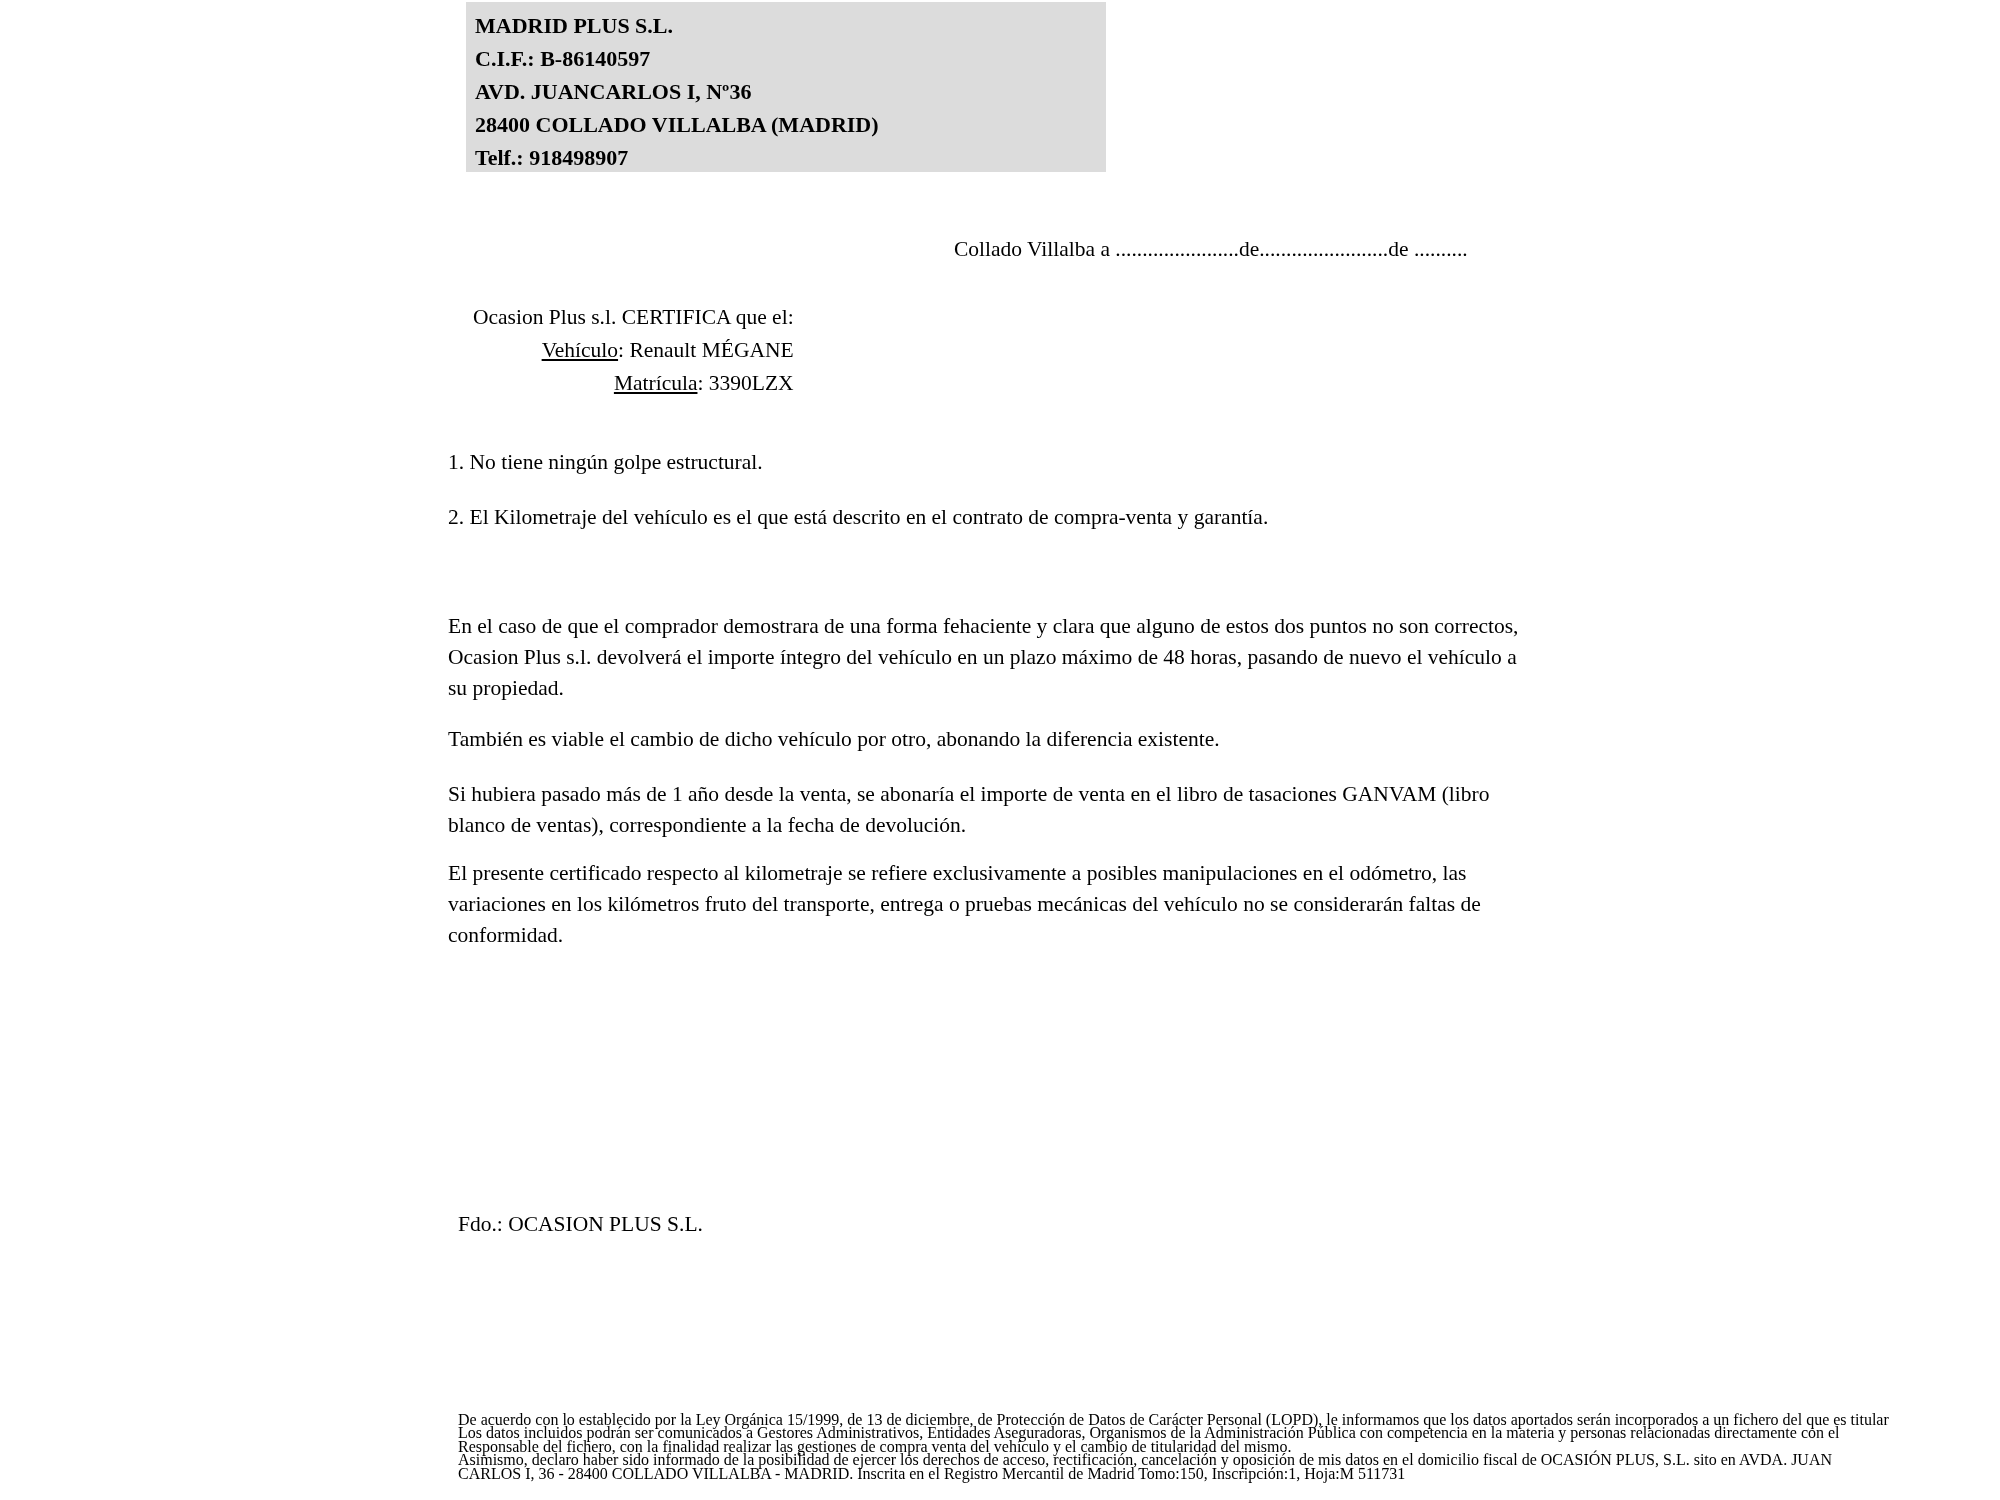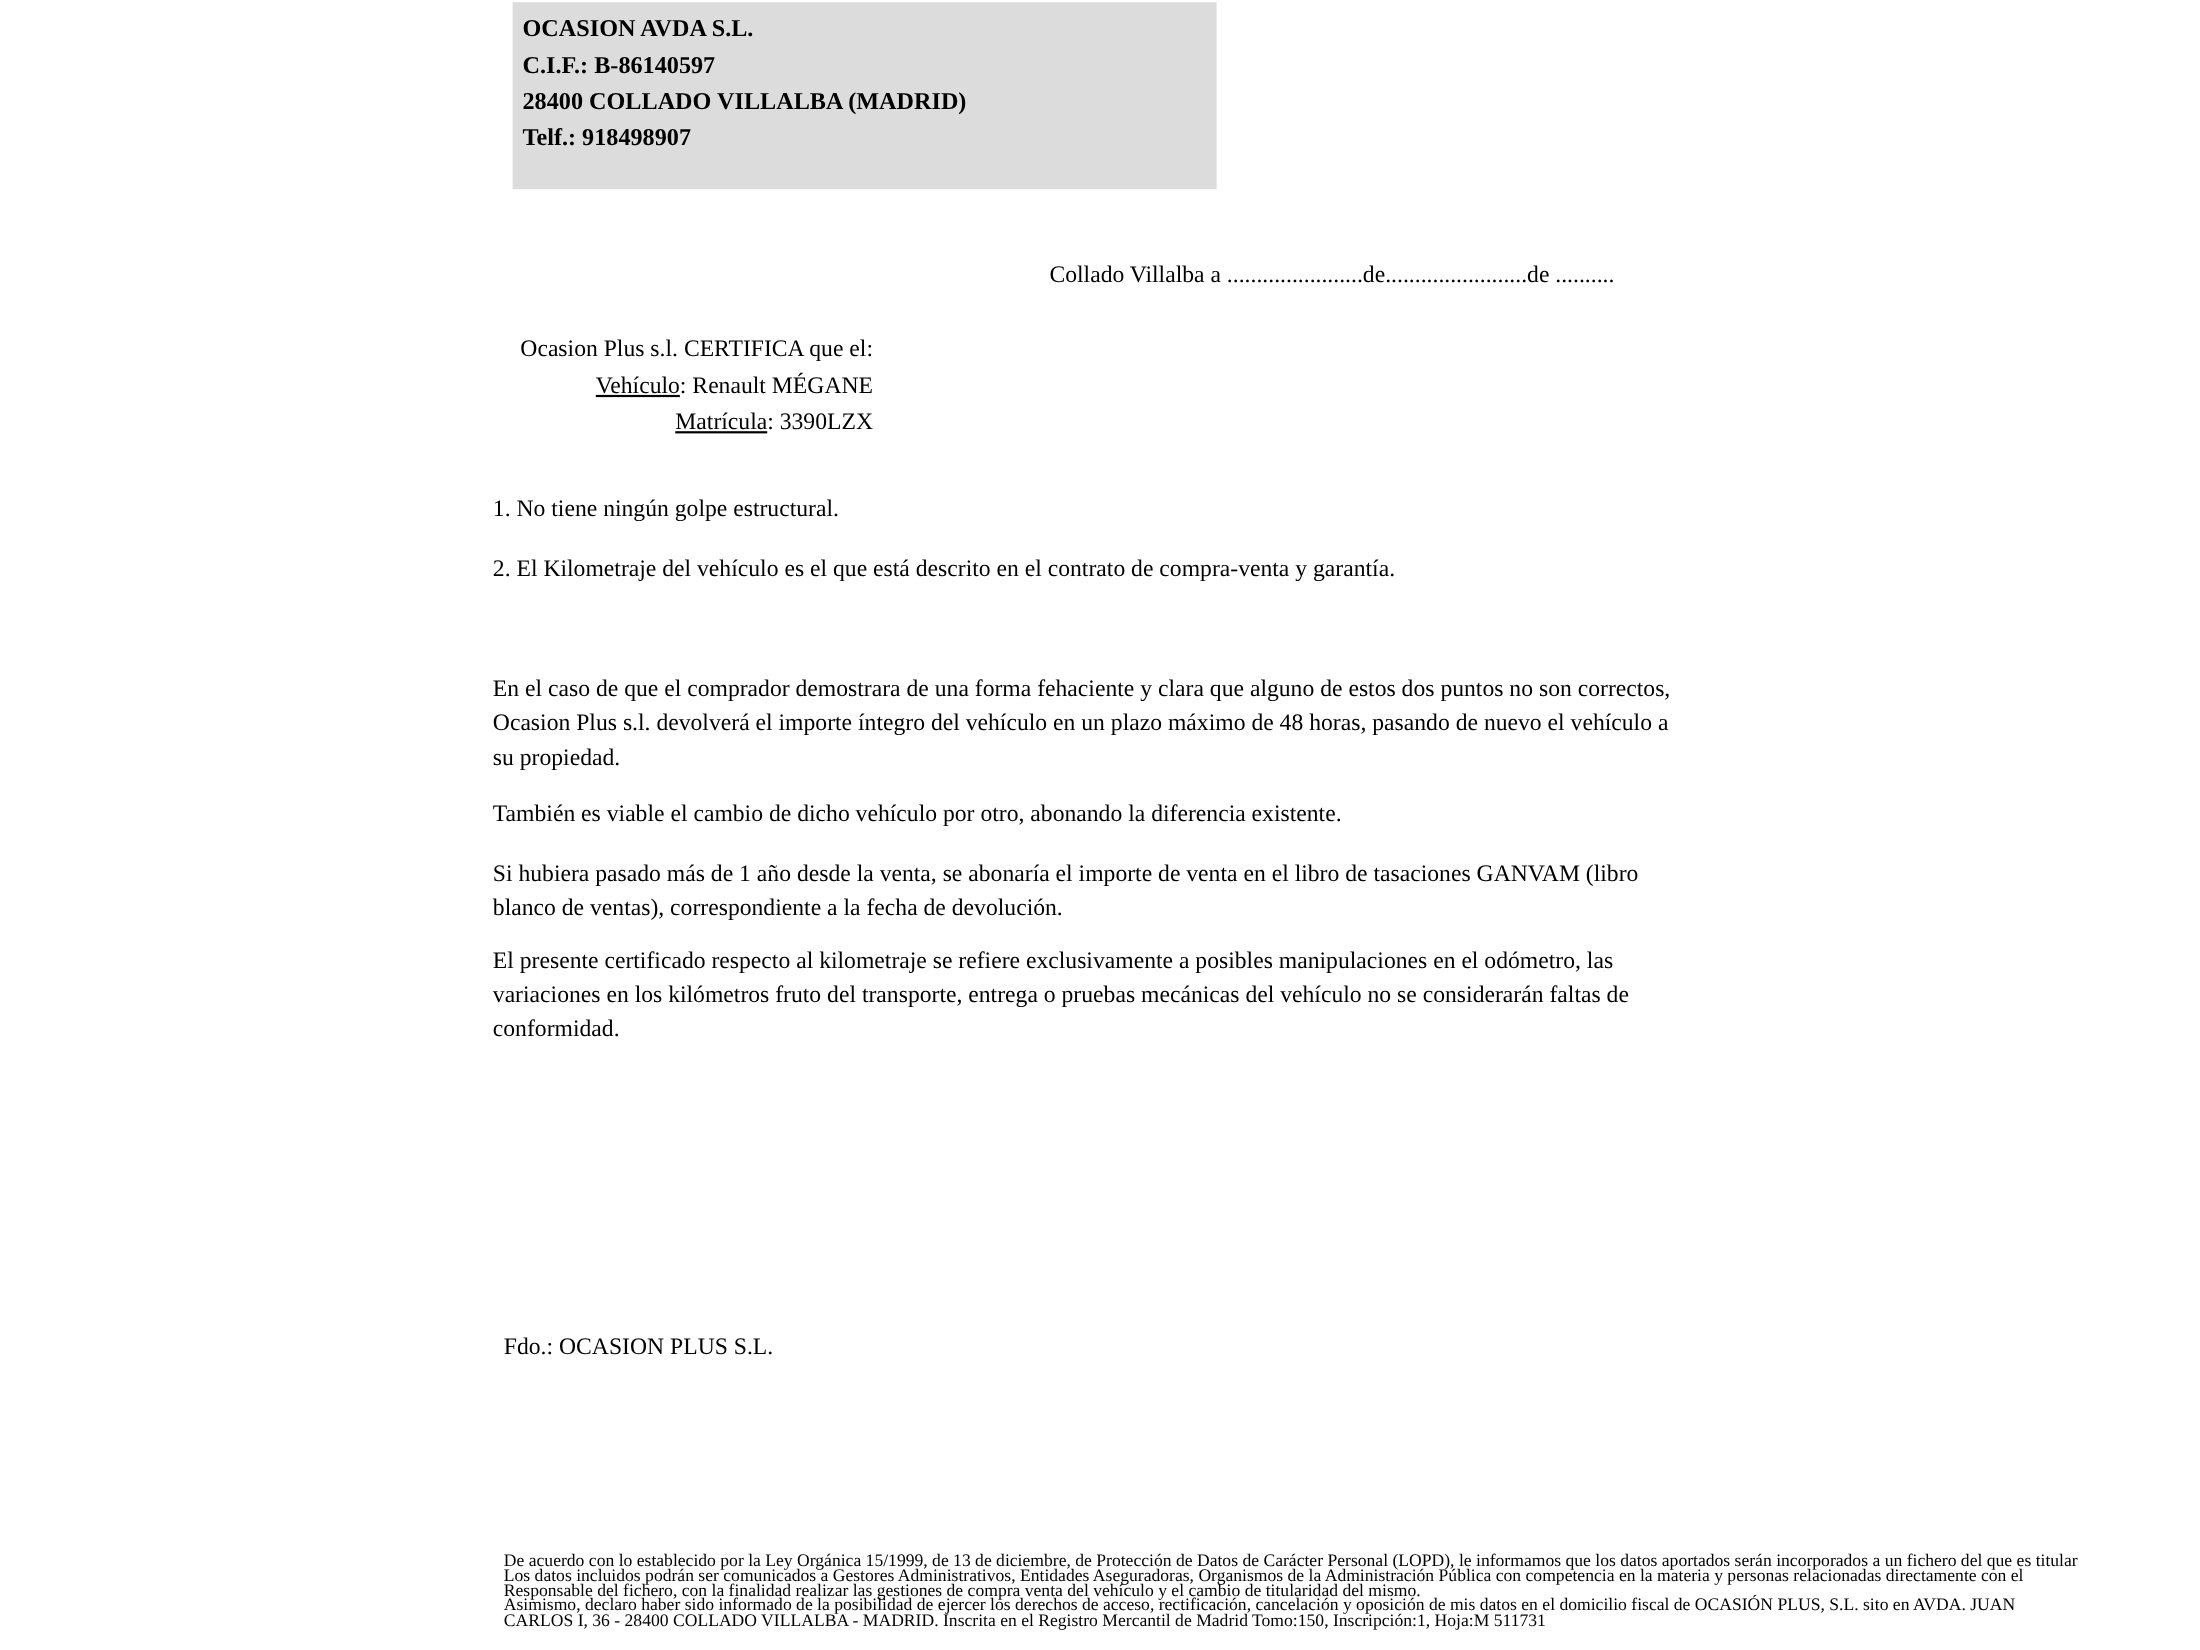--- a/index.html
+++ b/index.html
@@ -75,22 +75,23 @@
     line-height:13.4px;
     white-space:nowrap;
   }
 </style>
 </head>
 <body>
 
 <div>
 
   <header class="letterhead">
-    <div>OCASION AVDA S.L.</div>
+    <div>MADRID PLUS S.L.</div>
     <div>C.I.F.: B-86140597</div>
+    <div>AVD. JUANCARLOS I, Nº36</div>
     <div>28400 COLLADO VILLALBA (MADRID)</div>
     <div>Telf.: 918498907</div>
   </header>
 
   <div class="date-line">Collado Villalba a .......................de........................de ..........</div>
 
   <section class="certify">
     <div class="certify-intro">Ocasion Plus s.l. CERTIFICA que el:</div>
     <div>
       <span class="field-label"><span class="u">Vehículo</span></span><span>: Renault MÉGANE</span>

